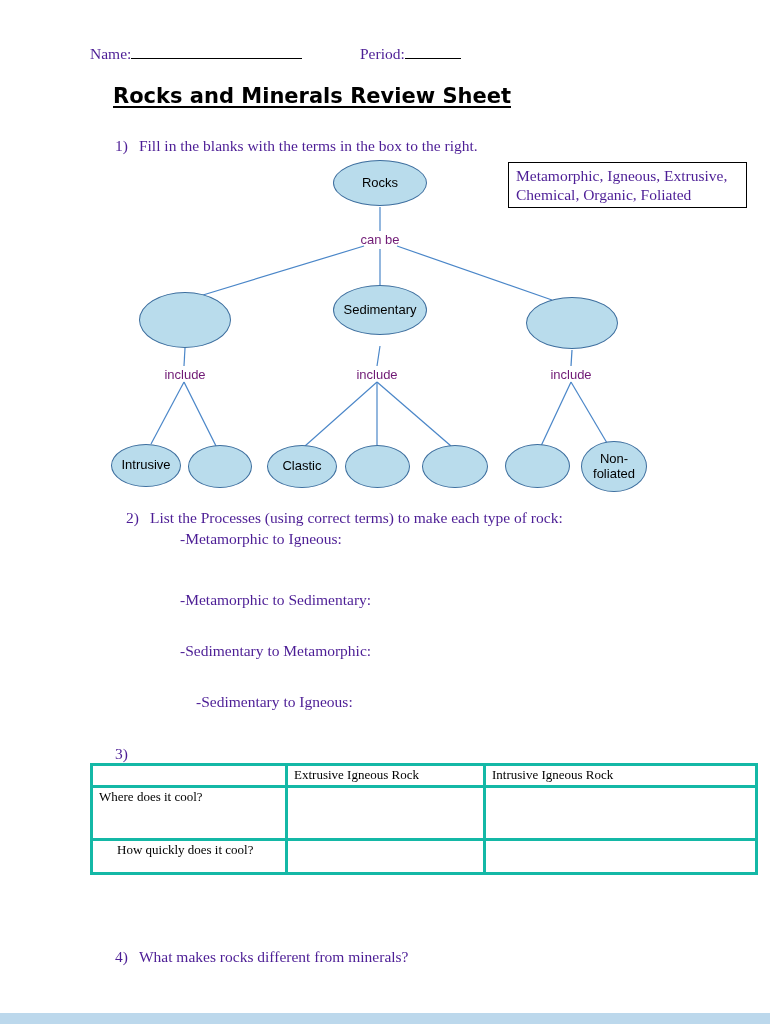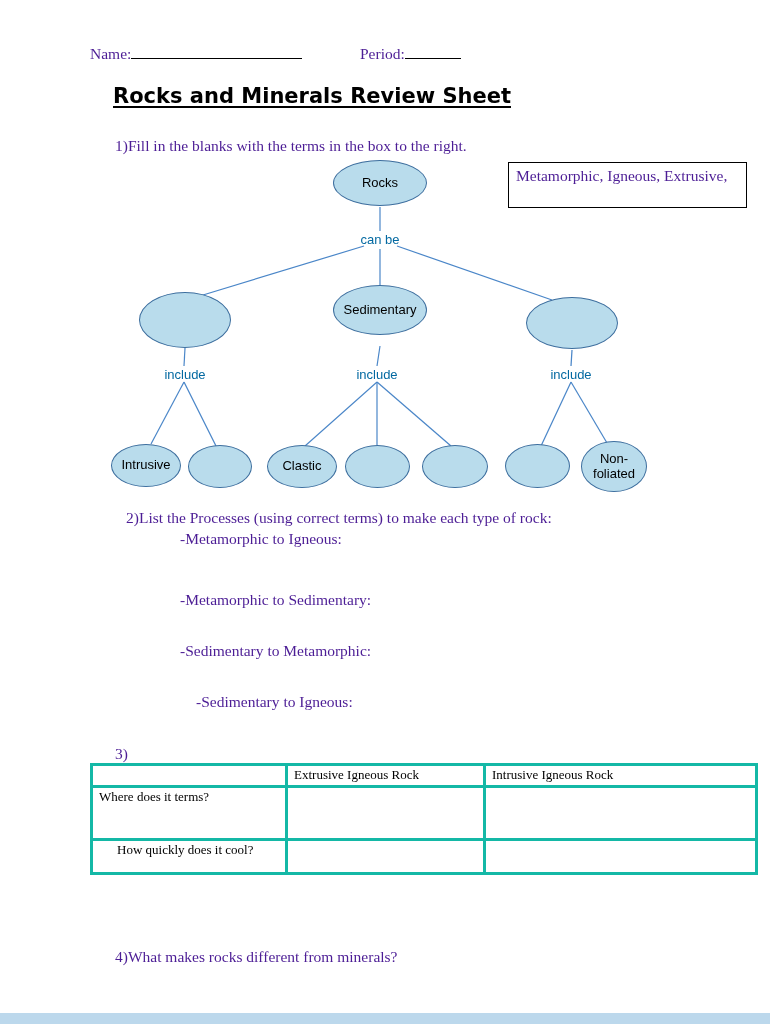--- a/index.html
+++ b/index.html
@@ -1,33 +1,33 @@
 <!DOCTYPE html>
 <html style="--ellipse-fill: #b9dcec; --ellipse-border: #3d6e9e; --line-color: #4a86c8; --page-edge: #bcd8ec;"><head>
 <meta charset="utf-8">
 <style>
   * { margin:0; padding:0; box-sizing:border-box; }
   html,body { width:770px; height:1024px; background:#ffffff; overflow:hidden; }
   body { position:relative; font-family:"Liberation Serif", serif; color:#000; }
   .abs { position:absolute; }
   .serif { font-family:"Liberation Serif", serif; font-size:15.5px; color:#4c1d95; }
-  .sans  { font-family:"Liberation Sans", sans-serif; font-size:13px; color:#0369a1; }
+  .sans  { font-family:"Liberation Sans", sans-serif; font-size:13px; color:#701a75; }
 
   .name-row { top:44px; left:90px; }
   .period-row { top:44px; left:360px; }
   .blank-line { display:inline-block; height:15px; border-bottom:1px solid #000; vertical-align:baseline; }
   .name-blank { width:171px; }
   .period-blank { width:56px; }
 
   .title { top:84px; left:0; width:624px; text-align:center;
            font-family:"DejaVu Sans", sans-serif; font-weight:bold; font-size:21px;
            text-decoration:underline; text-underline-offset:3px; }
 
   .q-row { white-space:nowrap; }
-  .q-row .q-text { }
+  .q-row .q-text { margin-left:11px; }
 
   .q1-row { top:137px; left:115px; }
   .q2-row { top:509px; left:126px; }
   .q3-num { top:745px; left:115px; }
   .q4-row { top:948px; left:115px; }
 
   .q2-item { left:180px; }
   .q2-item-0 { top:530px; }
   .q2-item-1 { top:591px; }
   .q2-item-2 { top:642px; }
@@ -85,20 +85,21 @@
   <span>Period:</span><span class="blank-line period-blank"></span>
 </div>
 <div class="abs title">Rocks and Minerals Review Sheet</div>
 
 <div class="abs serif q-row q1-row">
   <span>1)</span><span class="q-text">Fill in the blanks with the terms in the box to the right.</span>
 </div>
 
 <div class="abs serif word-bank">
   <div>Metamorphic, Igneous, Extrusive,</div>
+  <div>Chemical, Organic, Foliated</div>
 </div>
 
 <svg class="connectors" width="770" height="520" viewBox="0 0 770 520">
   <line x1="380" y1="207" x2="380" y2="231"></line>
   <line x1="364" y1="246" x2="203" y2="295"></line>
   <line x1="380" y1="249" x2="380" y2="293"></line>
   <line x1="397" y1="246" x2="552" y2="300"></line>
 
   <line x1="185" y1="348" x2="184" y2="366"></line>
   <line x1="184" y1="382" x2="151" y2="444"></line>
@@ -148,21 +149,21 @@
       <col style="width:198px">
       <col style="width:272px">
     </colgroup>
   <tbody>
     <tr class="hdr">
       <td></td>
       <td>Extrusive Igneous Rock</td>
       <td>Intrusive Igneous Rock</td>
     </tr>
     <tr class="r0">
-      <td>Where does it terms?</td>
+      <td>Where does it cool?</td>
       <td></td>
       <td></td>
     </tr>
     <tr class="r1">
       <td>How quickly does it cool?</td>
       <td></td>
       <td></td>
     </tr>
   </tbody>
 </table>

